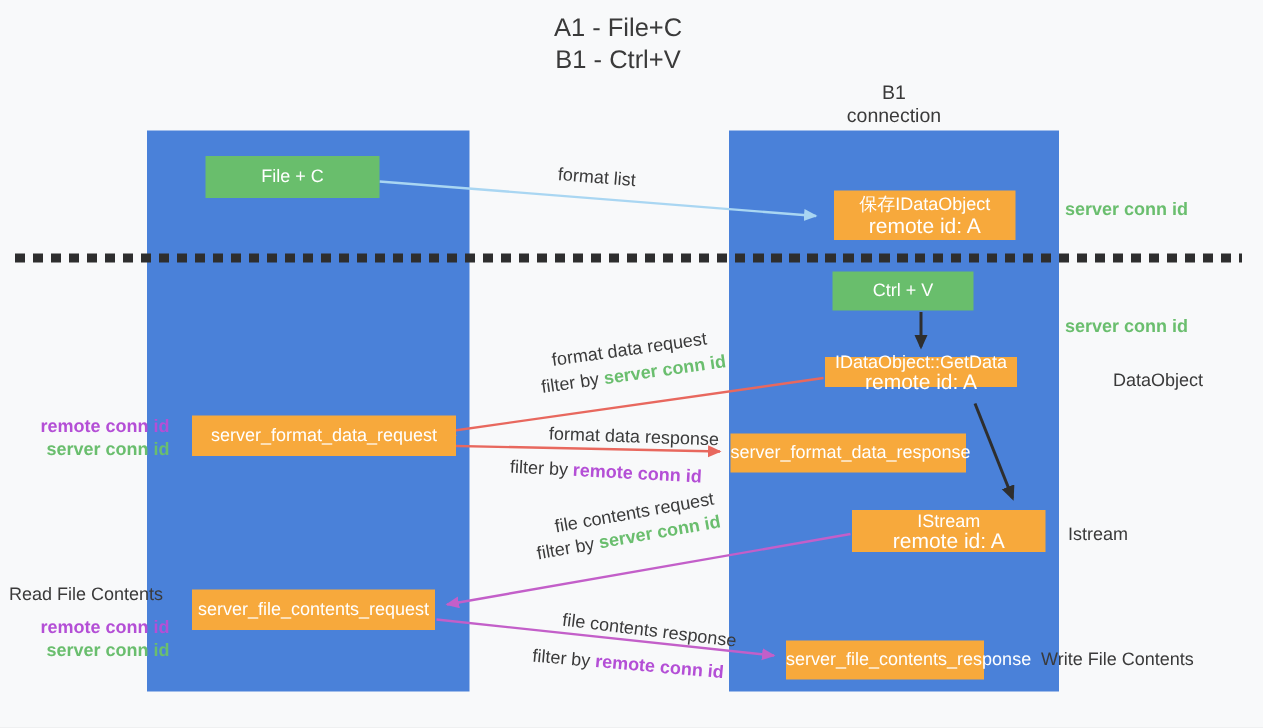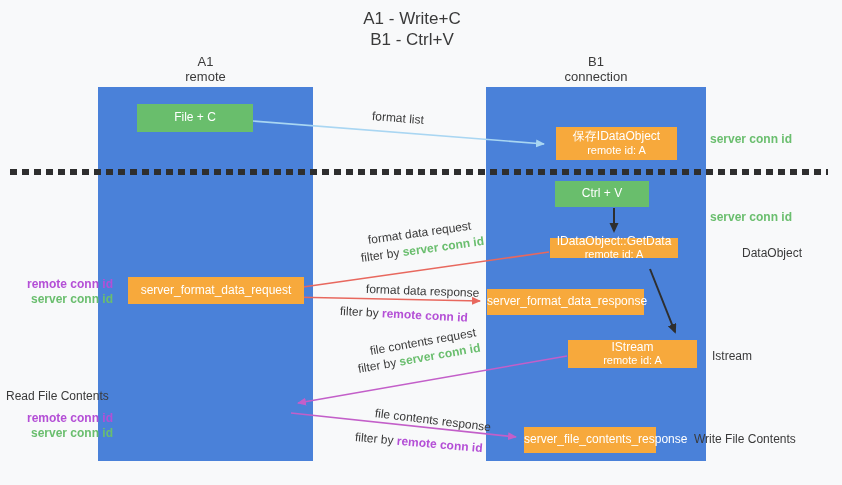--- a/index.html
+++ b/index.html
@@ -41,21 +41,21 @@
   .ln-magenta { stroke: var(--arrow-magenta, #c35fc9); stroke-width: 1.6; }
   .ln-black   { stroke: #2e2e2e; stroke-width: 2; }
 
   .node {
     z-index: 5; color: #fff; text-align: center;
     display: flex; flex-direction: column; justify-content: center;
     font-size: 12px; line-height: 13.5px;
   }
   .node.green  { background: var(--box-green, #69be6c); }
   .node.orange { background: var(--box-orange, #f7a93c); }
-  .node .l2 { font-size: 11px; }
+  .node .l2 { font-size: 14px; }
 
   .n-ctrl-c   { left:137px; top:104px; width:116px; height:28px; }
   .n-saveobj  { left:556px; top:127px; width:121px; height:33px; }
   .n-ctrl-v   { left:555px; top:181px; width:94px; height:26px; }
   .n-getdata  { left:550px; top:238px; width:128px; height:20px; }
   .n-freq     { left:128px; top:277px; width:176px; height:27px; }
   .n-fresp    { left:487px; top:289px; width:157px; height:26px; }
   .n-istream  { left:568px; top:340px; width:129px; height:28px; }
   .n-filereq  { left:128px; top:393px; width:162px; height:27px; }
   .n-fileresp { left:524px; top:427px; width:132px; height:26px; }
@@ -70,28 +70,24 @@
     font-size: 12px; z-index: 6; white-space: nowrap;
     transform-origin: left center;
   }
 </style>
 </head>
 <body>
 
 <div id="stage" style="--bg: #f8f9fa; --ink: #3a3a3a; --lane-blue: #4a81d9; --box-green: #69be6c; --box-orange: #f7a93c; --green: #6abe6e; --purple: #b44fd6; --arrow-blue: #a9d6f2; --arrow-red: #e8685e; --arrow-magenta: #c35fc9;">
 
   <div class="abs title">
-    <div>A1 - Write+C</div>
+    <div>A1 - File+C</div>
     <div>B1 - Ctrl+V</div>
   </div>
 
-  <div class="abs lane-header left">
-    <div>A1</div>
-    <div>remote</div>
-  </div>
   <div class="abs lane-header right">
     <div>B1</div>
     <div>connection</div>
   </div>
 
   <div class="abs lane left"></div>
   <div class="abs lane right"></div>
 
   <div class="abs dotted-sep"></div>
 
@@ -143,20 +139,23 @@
 
   <div class="abs node orange n-fresp">
     <span>server_format_data_response</span>
   </div>
 
   <div class="abs node orange n-istream">
     <span class="l1">IStream</span>
     <span class="l2">remote id: A</span>
   </div>
 
+  <div class="abs node orange n-filereq">
+    <span>server_file_contents_request</span>
+  </div>
 
   <div class="abs node orange n-fileresp">
     <span>server_file_contents_response</span>
   </div>
 
   <div class="abs arrow-label" style="left:372px; top:109px; transform:rotate(4.5deg);">format list</div>
 
   <div class="abs arrow-label" style="left:368px; top:233px; transform:rotate(-8deg);">format data request</div>
   <div class="abs arrow-label" style="left:361px; top:251px; transform:rotate(-8deg);">
     <span>filter by </span><span class="c-green">server conn id</span>

